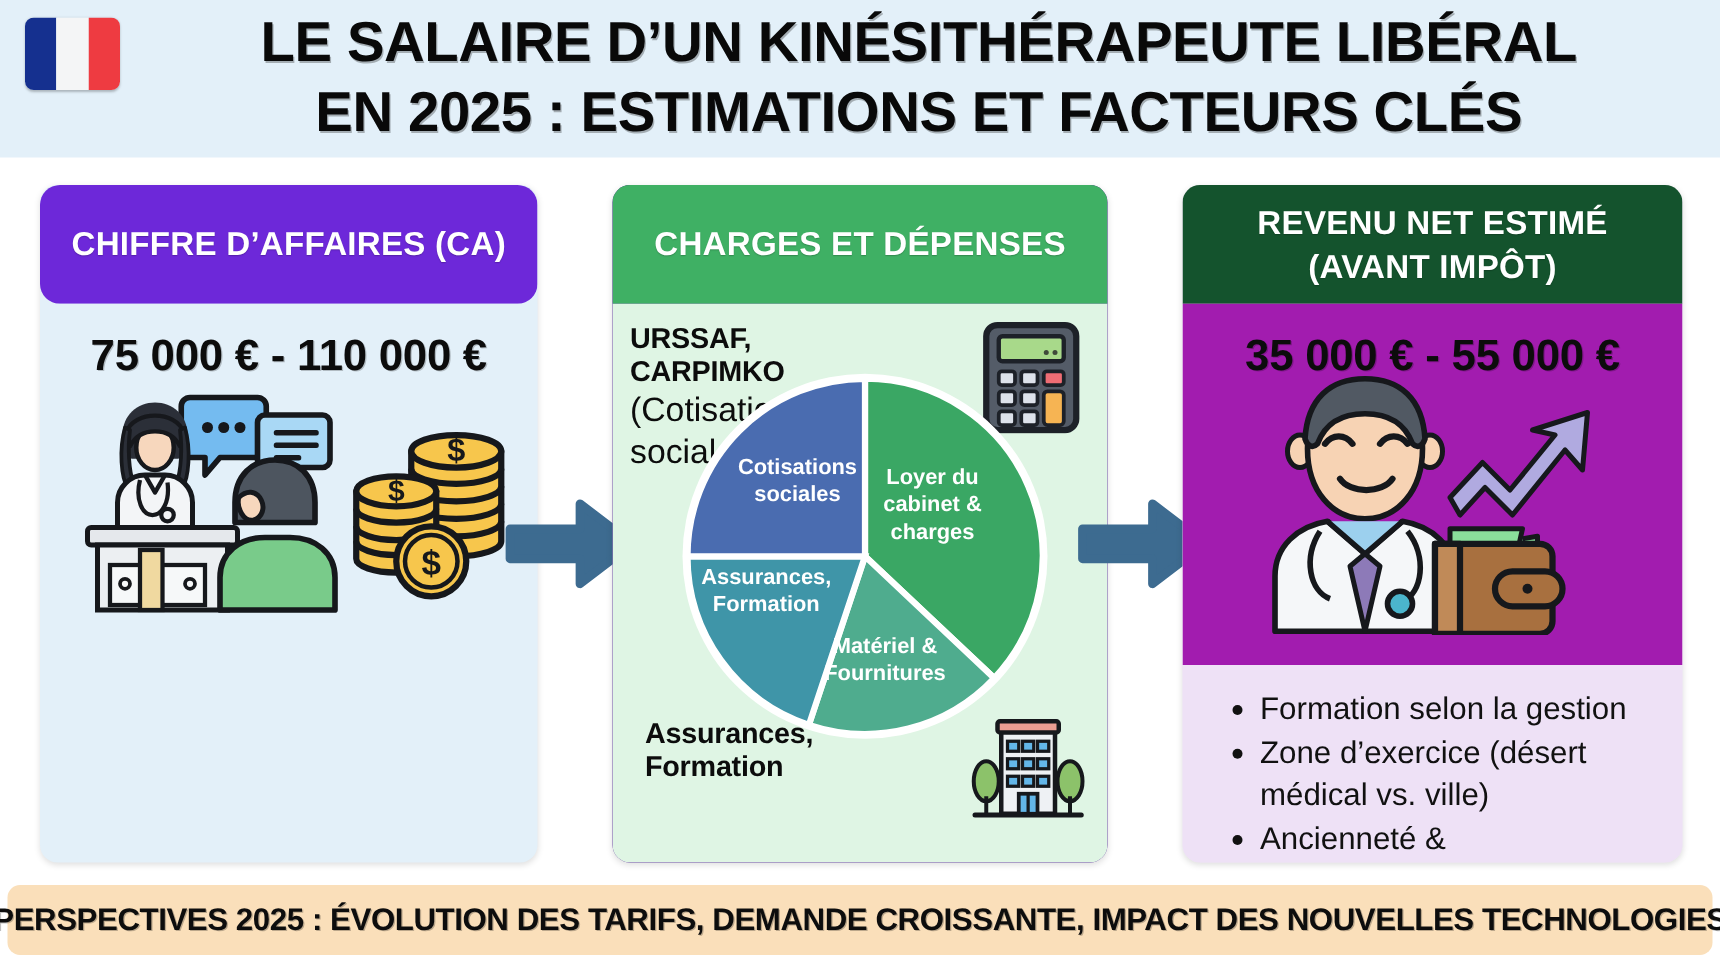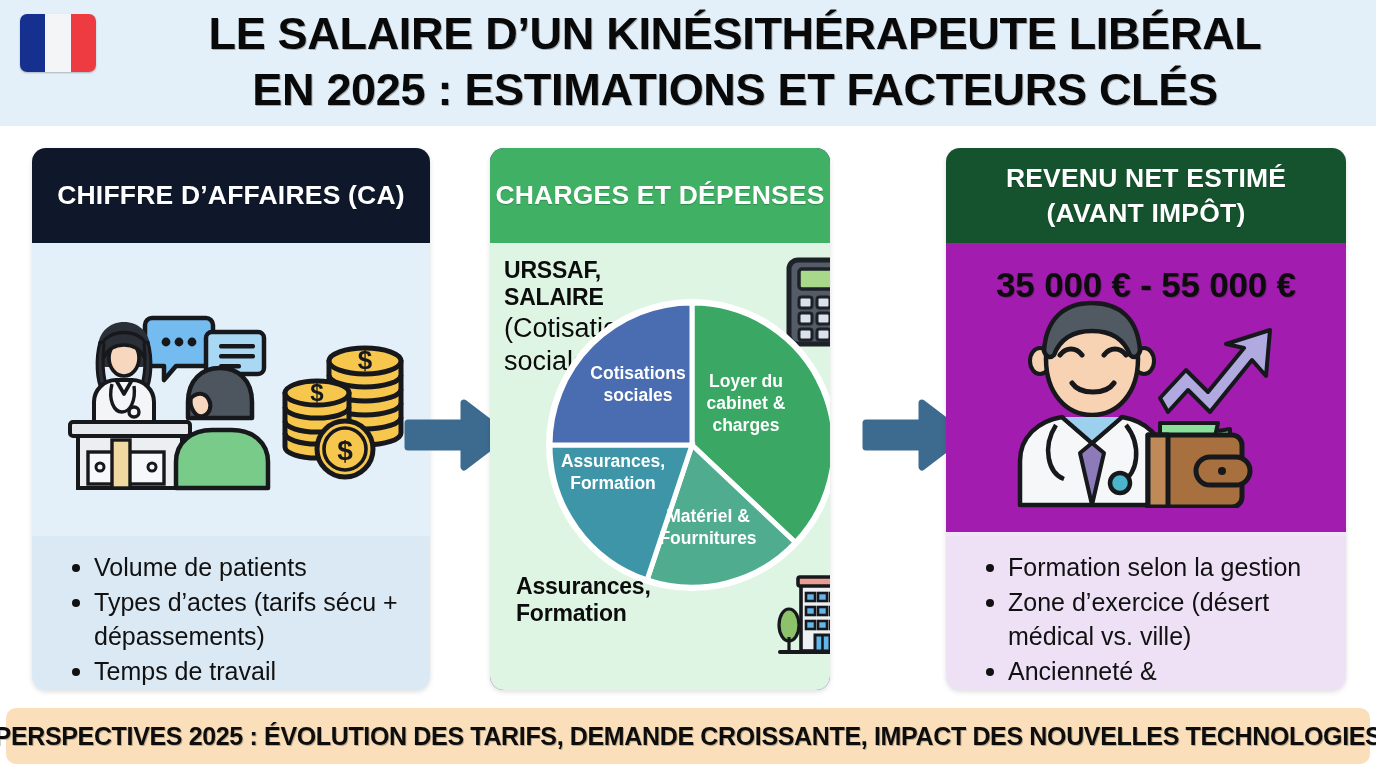--- a/index.html
+++ b/index.html
@@ -44,32 +44,32 @@
   .card-head{
     height:95px;display:flex;align-items:center;justify-content:center;
     color:#ffffff;font-weight:bold;font-size:26.5px;line-height:1.3;
     text-align:center;letter-spacing:.2px;
     text-shadow:0 1px 1px rgba(0,0,0,.22);
   }
   .card-body{position:relative;height:447px;}
 
   
   #card-ca{left:32px;width:398px;background:#e3f0f9;}
-  #card-ca .card-head{background:#0f172a;}
+  #card-ca .card-head{background:#6d28d9;border-radius:16px;}
   #card-ca .amount-zone{
     position:absolute;left:0;top:0;width:100%;height:289px;
     background:#e3f0f9;
   }
   #card-ca .list-zone{
     position:absolute;left:0;top:293px;width:100%;height:154px;
     background:#dbe9f4;border-radius:0 0 14px 14px;
   }
 
   
-  #card-charges{left:490px;width:340px;background:#4c1d95;}
+  #card-charges{left:490px;width:396px;background:#4c1d95;}
   #card-charges .card-head{background:#3fb064;}
   #card-charges .card-body{background:#dff5e4;}
 
   
   #card-net{left:946px;width:400px;background:#f0e4f7;}
   #card-net .card-head{background:#14532d;}
   #card-net .amount-zone{
     position:absolute;left:0;top:0;width:100%;height:289px;
     background:#a21caf;
   }
@@ -158,20 +158,21 @@
   </div>
 
   <div class="card" id="card-ca">
     <div class="card-head">
       <div>
         <span>CHIFFRE D’AFFAIRES (CA)</span><br>
       </div>
     </div>
     <div class="card-body">
       <div class="amount-zone">
+        <div class="amount">75 000 € - 110 000 €</div>
 
         <svg class="illus-left" viewBox="0 0 218 190">
 
           <path d="M92 12 h54 a7 7 0 0 1 7 7 v34 a7 7 0 0 1 -7 7 h-30 l-12 14 v-14 h-12 a7 7 0 0 1 -7 -7 v-34 a7 7 0 0 1 7 -7 z" fill="#74bbf0" stroke="#16181c" stroke-width="4.5" stroke-linejoin="round"></path>
           <circle cx="106" cy="36" r="4.4" fill="#16181c"></circle>
             <circle cx="119" cy="36" r="4.4" fill="#16181c"></circle>
             <circle cx="132" cy="36" r="4.4" fill="#16181c"></circle>
           <path d="M152 26 h46 a6 6 0 0 1 6 6 v30 a6 6 0 0 1 -6 6 h-25 l-10 12 v-12 h-11 a6 6 0 0 1 -6 -6 v-30 a6 6 0 0 1 6 -6 z" fill="#a9d8f5" stroke="#16181c" stroke-width="4.5" stroke-linejoin="round"></path>
           <rect x="159" y="38" width="36" height="4.4" rx="2" fill="#16181c"></rect>
           <rect x="159" y="48" width="36" height="4.4" rx="2" fill="#16181c"></rect>
@@ -222,45 +223,38 @@
             </g>
             <circle cx="68" cy="128" r="28" fill="#f7c64c"></circle>
             <circle cx="68" cy="128" r="21" fill="none" stroke-width="3.6"></circle>
           </g>
           <text x="88" y="48" text-anchor="middle" font-family="'Liberation Sans',sans-serif" font-weight="bold" font-size="26" fill="#16181c">$</text>
           <text x="40" y="80" text-anchor="middle" font-family="'Liberation Sans',sans-serif" font-weight="bold" font-size="24" fill="#16181c">$</text>
           <text x="68" y="139" text-anchor="middle" font-family="'Liberation Sans',sans-serif" font-weight="bold" font-size="28" fill="#16181c">$</text>
         </svg>
       </div>
 
-      <div class="list-zone">
-        <ul class="bullets">
-          <li>Volume de patients</li>
-          <li>Types d’actes (tarifs sécu + dépassements)</li>
-          <li>Temps de travail</li>
-        </ul>
-      </div>
     </div>
   </div>
 
   <svg class="arrow" id="arrow-1" viewBox="0 0 106 76">
     <path d="M4 26 h56 v-20 l42 32 l-42 32 v-20 h-56 z" fill="#3d6b90" stroke="#3d6b90" stroke-width="7" stroke-linejoin="round"></path>
   </svg>
 
   <div class="card" id="card-charges">
     <div class="card-head">
       <div>
         <span>CHARGES ET DÉPENSES</span><br>
       </div>
     </div>
     <div class="card-body">
 
       <div class="urssaf-label">
         <span class="strong">URSSAF,</span>
-        <span class="strong">SALAIRE</span>
+        <span class="strong">CARPIMKO</span>
         <span class="sub">(Cotisations</span>
         <span class="sub">sociales)</span>
       </div>
 
       <svg class="calc-icon" viewBox="0 0 78 90">
         <rect x="3" y="3" width="72" height="84" rx="9" fill="#545c68" stroke="#1d2128" stroke-width="5"></rect>
         <rect x="13" y="12" width="52" height="20" rx="3" fill="#a8d98a" stroke="#1d2128" stroke-width="3.5"></rect>
         <circle cx="51" cy="25" r="2" fill="#3f4a3a"></circle>
           <circle cx="58" cy="25" r="2" fill="#3f4a3a"></circle>
         <g stroke="#1d2128" stroke-width="3">

